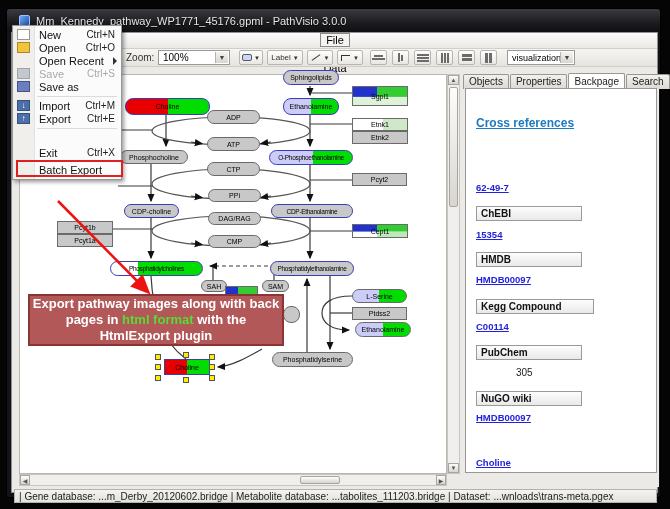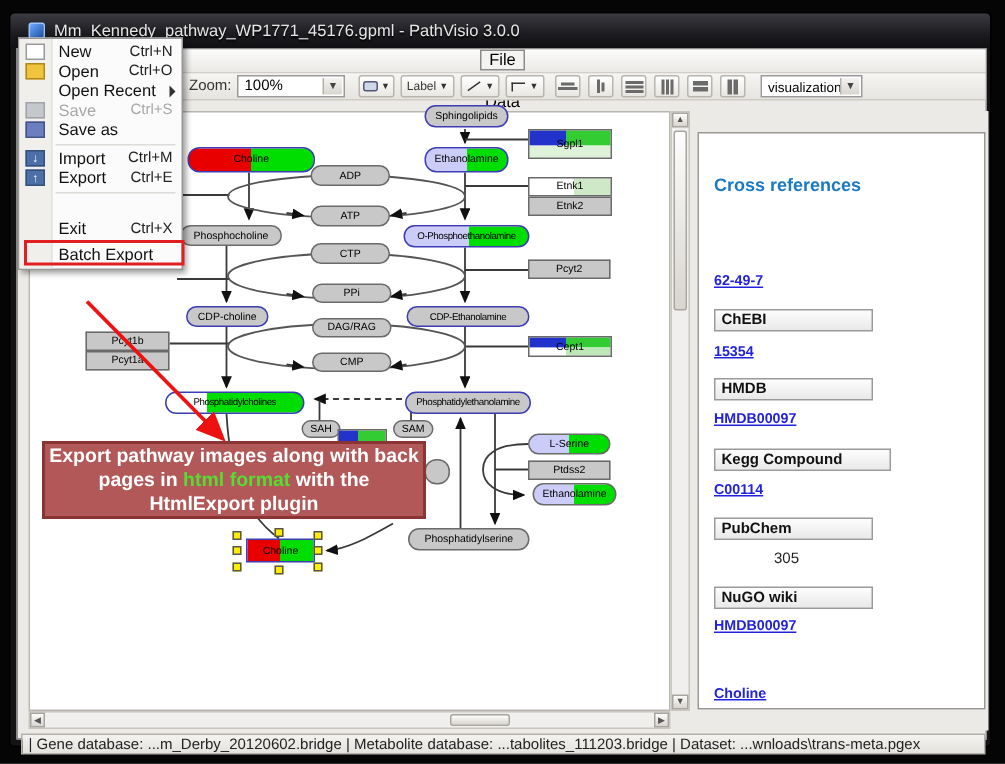--- a/index.html
+++ b/index.html
@@ -143,22 +143,29 @@
       <div class="sbtn" style="left:0;bottom:0;width:11px;height:10px;">▼</div>
       <div class="thumb" style="left:1px;top:12px;width:9px;height:120px;"></div>
     </div>
     <div class="hscroll">
       <div class="sbtn" style="left:0;top:0;width:10px;height:10px;">◀</div>
       <div class="sbtn" style="right:0;top:0;width:10px;height:10px;">▶</div>
       <div class="thumb" style="left:280px;top:1px;width:40px;height:8px;"></div>
     </div>
 
     <div class="rpanel">
+      <div class="tabrow">
+        <span class="tab">Objects</span>
+        <span class="tab">Properties</span>
+        <span class="tab active">Backpage</span>
+        <span class="tab">Search</span>
+
+      </div>
       <div class="rcontent">
-        <div class="crossref-head" style="top:27px;">Cross references</div>
+        <div class="crossref-head" style="top:27px;text-decoration:underline;">Cross references</div>
 
         <a class="sec-val link" style="top:93px;">62-49-7</a>
 
         <div class="sec-head" style="top:117px;">ChEBI</div>
         <a class="sec-val link" style="top:140px;">15354</a>
 
         <div class="sec-head" style="top:163px;">HMDB</div>
         <a class="sec-val link" style="top:185px;">HMDB00097</a>
 
         <div class="sec-head" style="top:210px;width:118px;">Kegg Compound</div>

